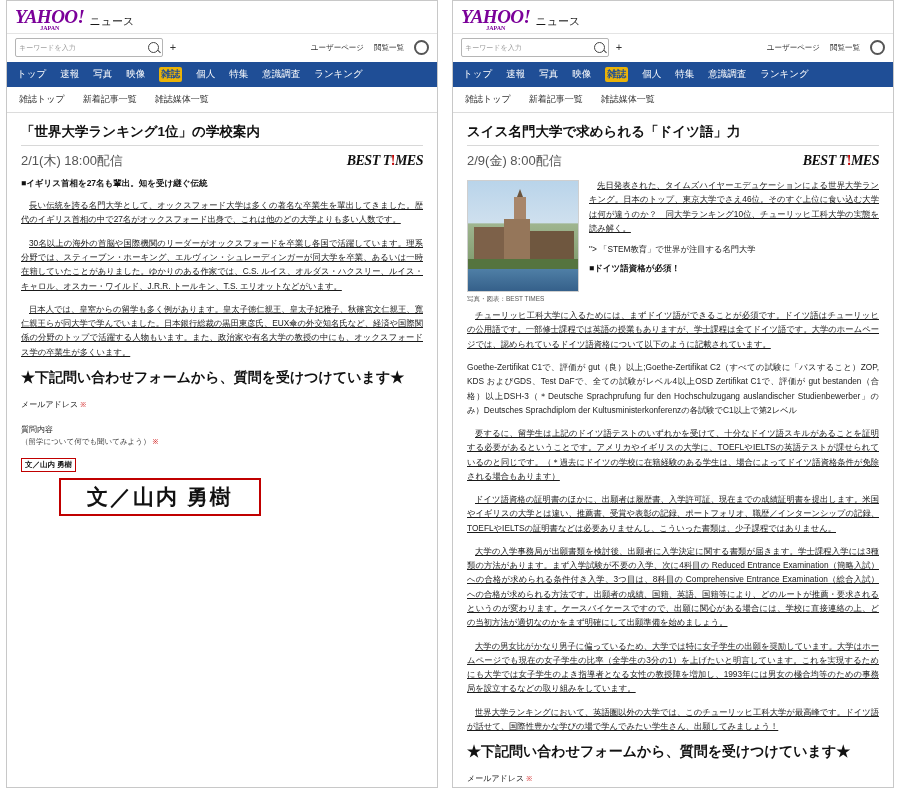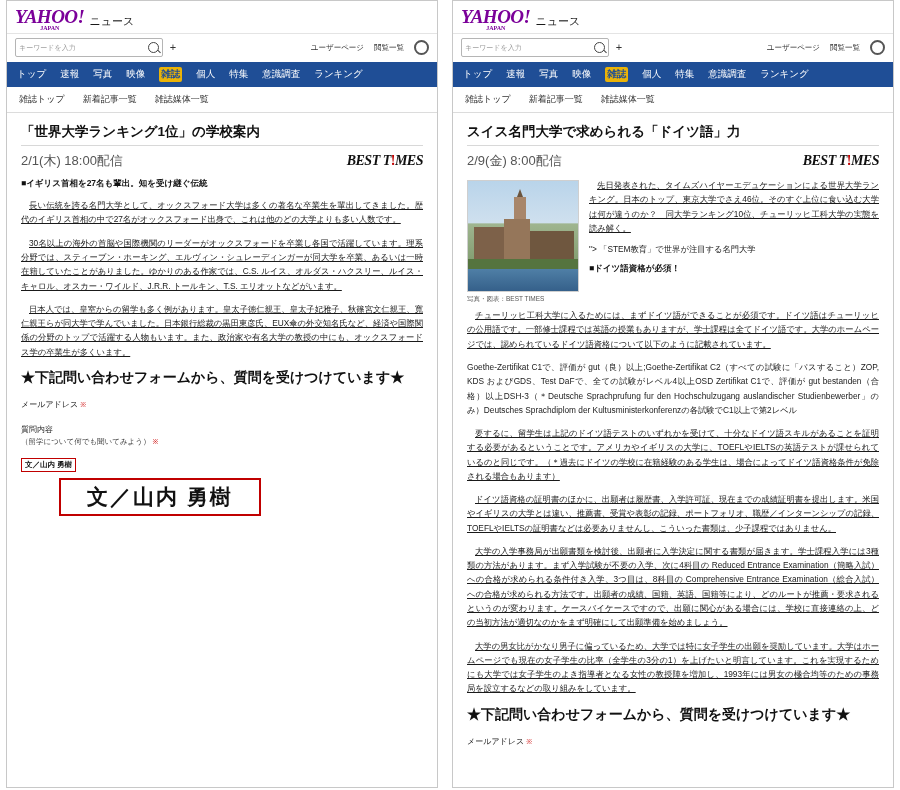--- a/index.html
+++ b/index.html
@@ -434,20 +434,21 @@
       <div class="quote-line">"&gt; 「STEM教育」で世界が注目する名門大学</div>
       <div class="lead">■ドイツ語資格が必須！</div>
     </div>
 
     <p class="body ind">チューリッヒ工科大学に入るためには、まずドイツ語ができることが必須です。ドイツ語はチューリッヒの公用語です。一部修士課程では英語の授業もありますが、学士課程は全てドイツ語です。大学のホームページでは、認められているドイツ語資格について以下のように記載されています。</p>
     <p class="body">Goethe-Zertifikat C1で、評価が gut（良）以上;Goethe-Zertifikat C2（すべての試験に「パスすること）ZOP, KDS およびGDS、Test DaFで、全ての試験がレベル4以上OSD Zertifikat C1で、評価が gut bestanden（合格）以上DSH-3（＊Deutsche Sprachprufung fur den Hochschulzugang auslandischer Studienbewerber」のみ）Deutsches Sprachdiplom der Kultusministerkonferenzの各試験でC1以上で第2レベル</p>
     <p class="body ind">要するに、留学生は上記のドイツ語テストのいずれかを受けて、十分なドイツ語スキルがあることを証明する必要があるということです。アメリカやイギリスの大学に、TOEFLやIELTSの英語テストが課せられているのと同じです。（＊過去にドイツの学校に在籍経験のある学生は、場合によってドイツ語資格条件が免除される場合もあります）</p>
     <p class="body ind">ドイツ語資格の証明書のほかに、出願者は履歴書、入学許可証、現在までの成績証明書を提出します。米国やイギリスの大学とは違い、推薦書、受賞や表彰の記録、ポートフォリオ、職歴／インターンシップの記録、TOEFLやIELTSの証明書などは必要ありませんし、こういった書類は、少子課程ではありません。</p>
     <p class="body ind">大学の入学事務局が出願書類を検討後、出願者に入学決定に関する書類が届きます。学士課程入学には3種類の方法があります。まず入学試験が不要の入学、次に4科目の Reduced Entrance Examination（簡略入試）への合格が求められる条件付き入学、3つ目は、8科目の Comprehensive Entrance Examination（総合入試）への合格が求められる方法です。出願者の成績、国籍、英語、国籍等により、どのルートが推薦・要求されるというのが変わります。ケースバイケースですので、出願に関心がある場合には、学校に直接連絡の上、どの当初方法が適切なのかをまず明確にして出願準備を始めましょう。</p>
     <p class="body ind">大学の男女比がかなり男子に偏っているため、大学では特に女子学生の出願を奨励しています。大学はホームページでも現在の女子学生の比率（全学生の3分の1）を上げたいと明言しています。これを実現するためにも大学では女子学生のよき指導者となる女性の教授陣を増加し、1993年には男女の極合均等のための事務局を設立するなどの取り組みをしています。</p>
+    <p class="body ind">世界大学ランキングにおいて、英語圏以外の大学では、このチューリッヒ工科大学が最高峰です。ドイツ語が話せて、国際性豊かな学びの場で学んでみたい学生さん、出願してみましょう！</p>
 
     <div class="callout">★下記問い合わせフォームから、質問を受けつけています★</div>
 
     <div class="formlabel">
       <span>メールアドレス</span>
       <span class="req">※</span>
     </div>
 
   </div>
 </div>

